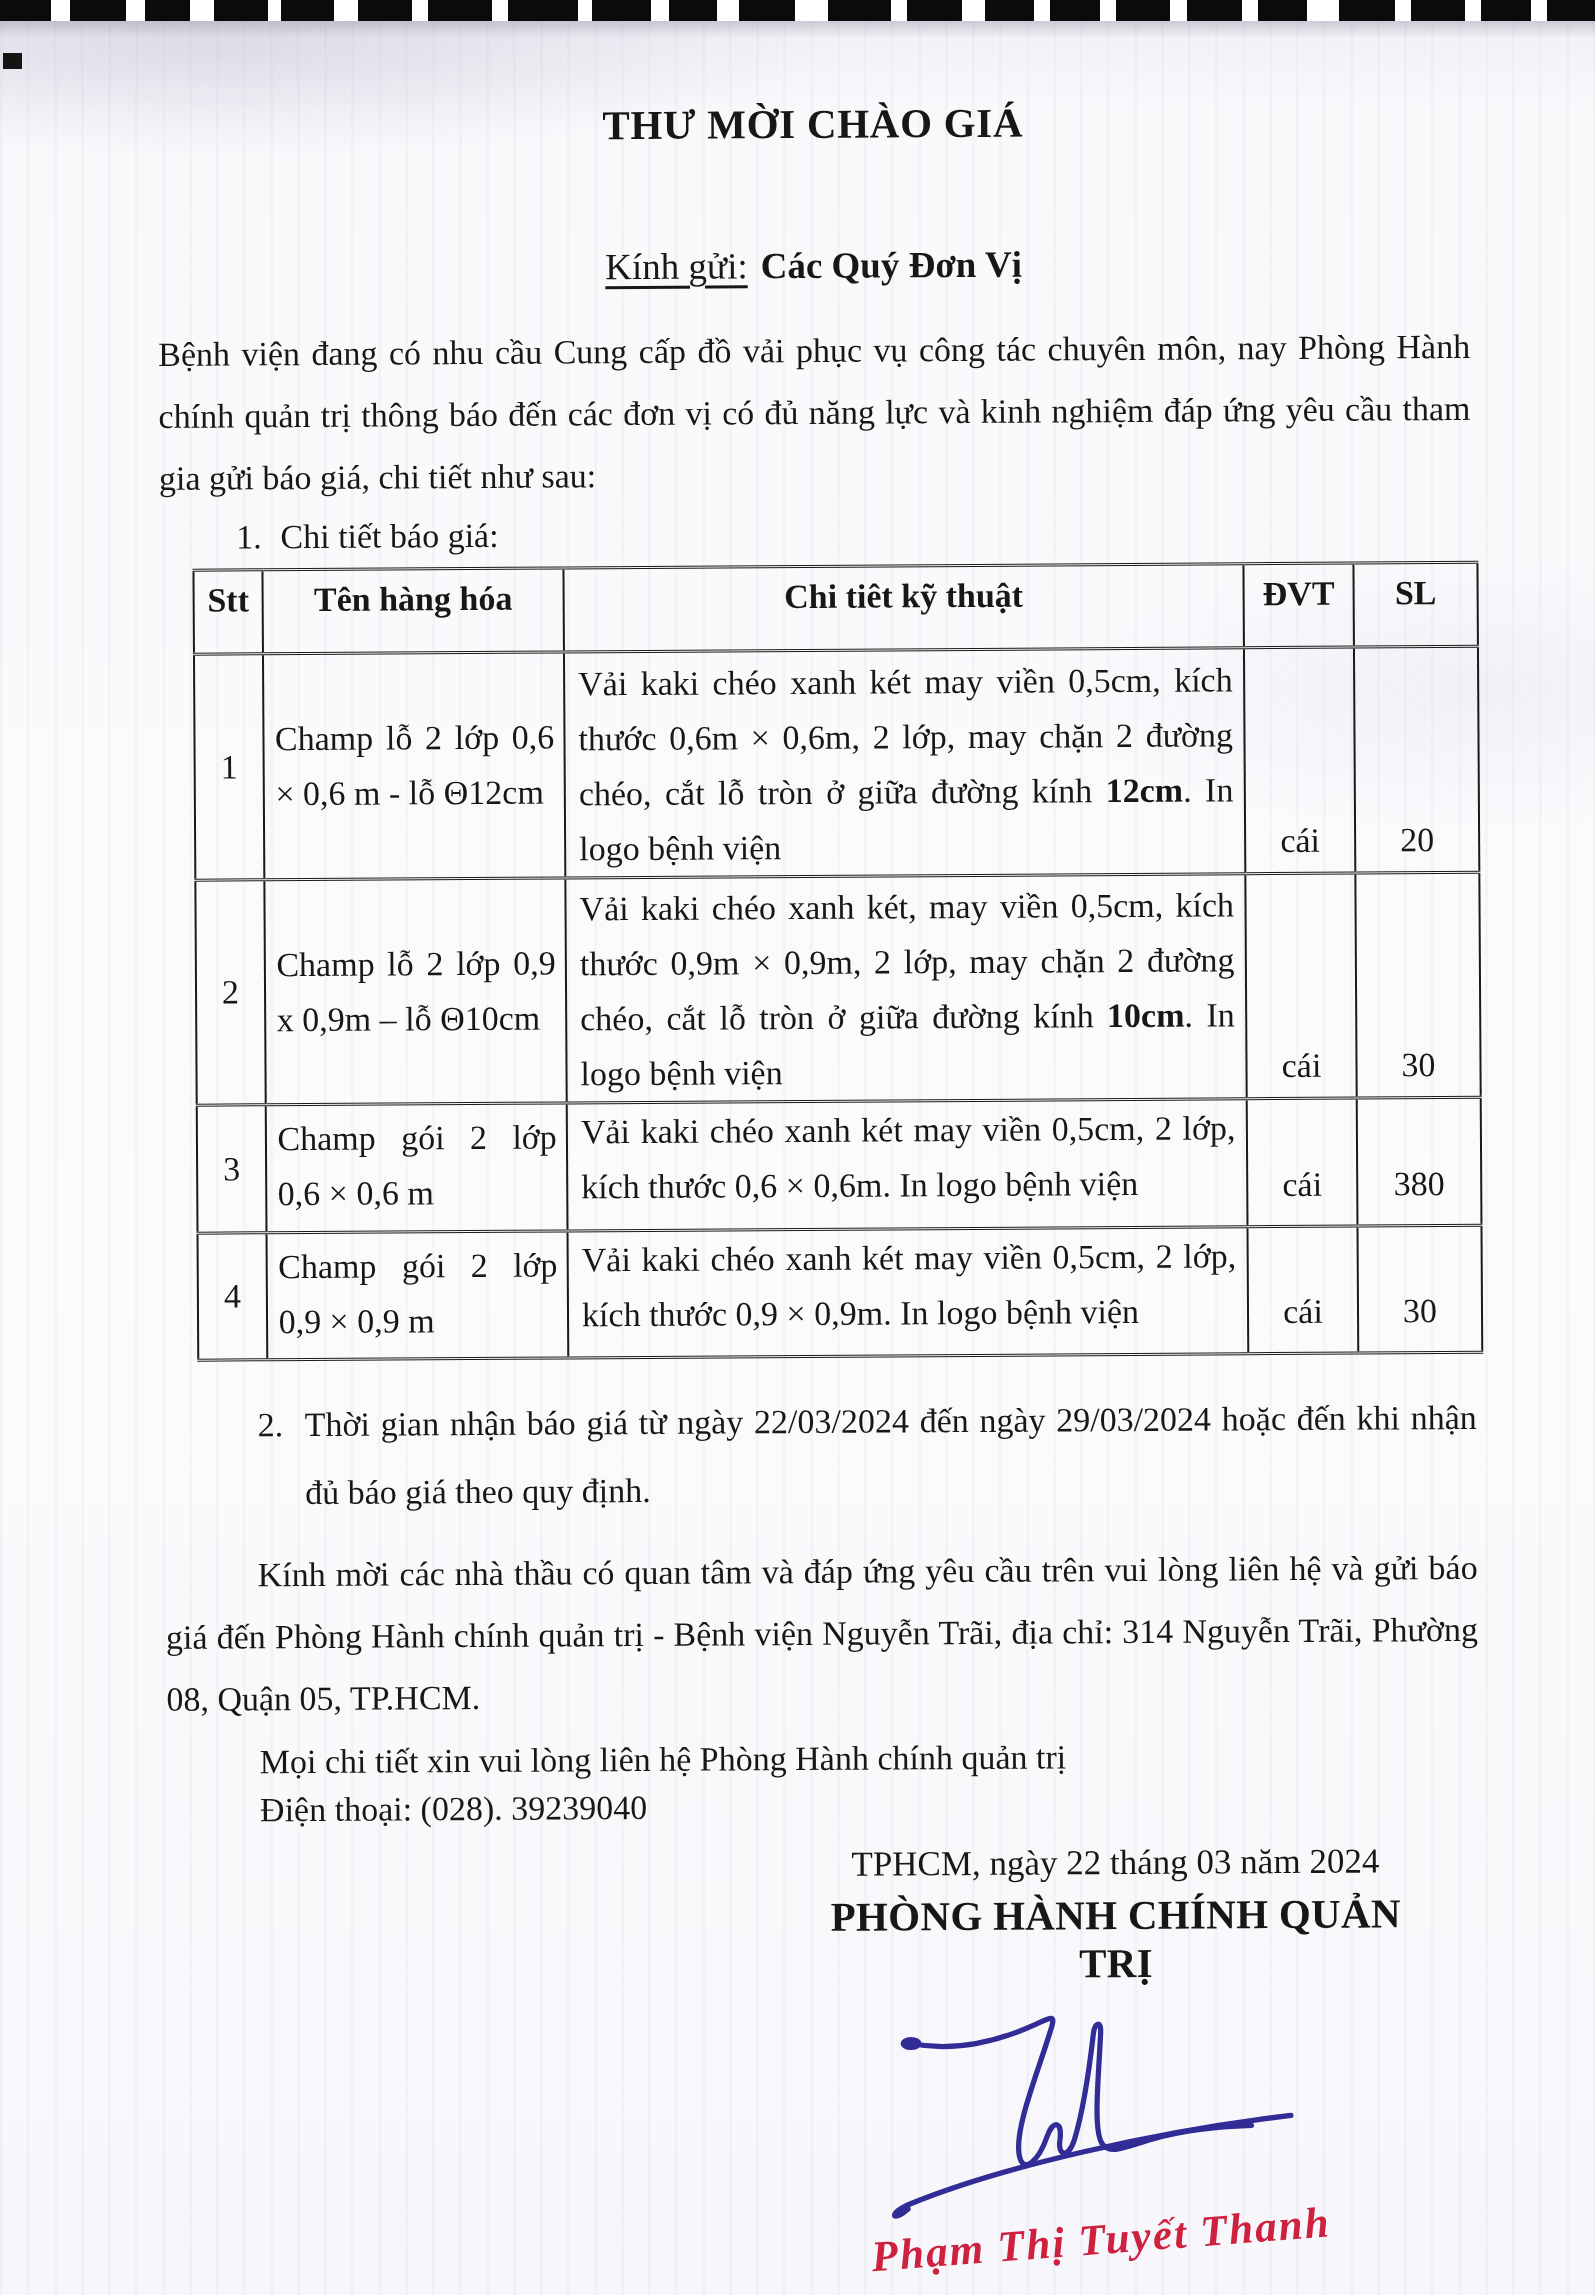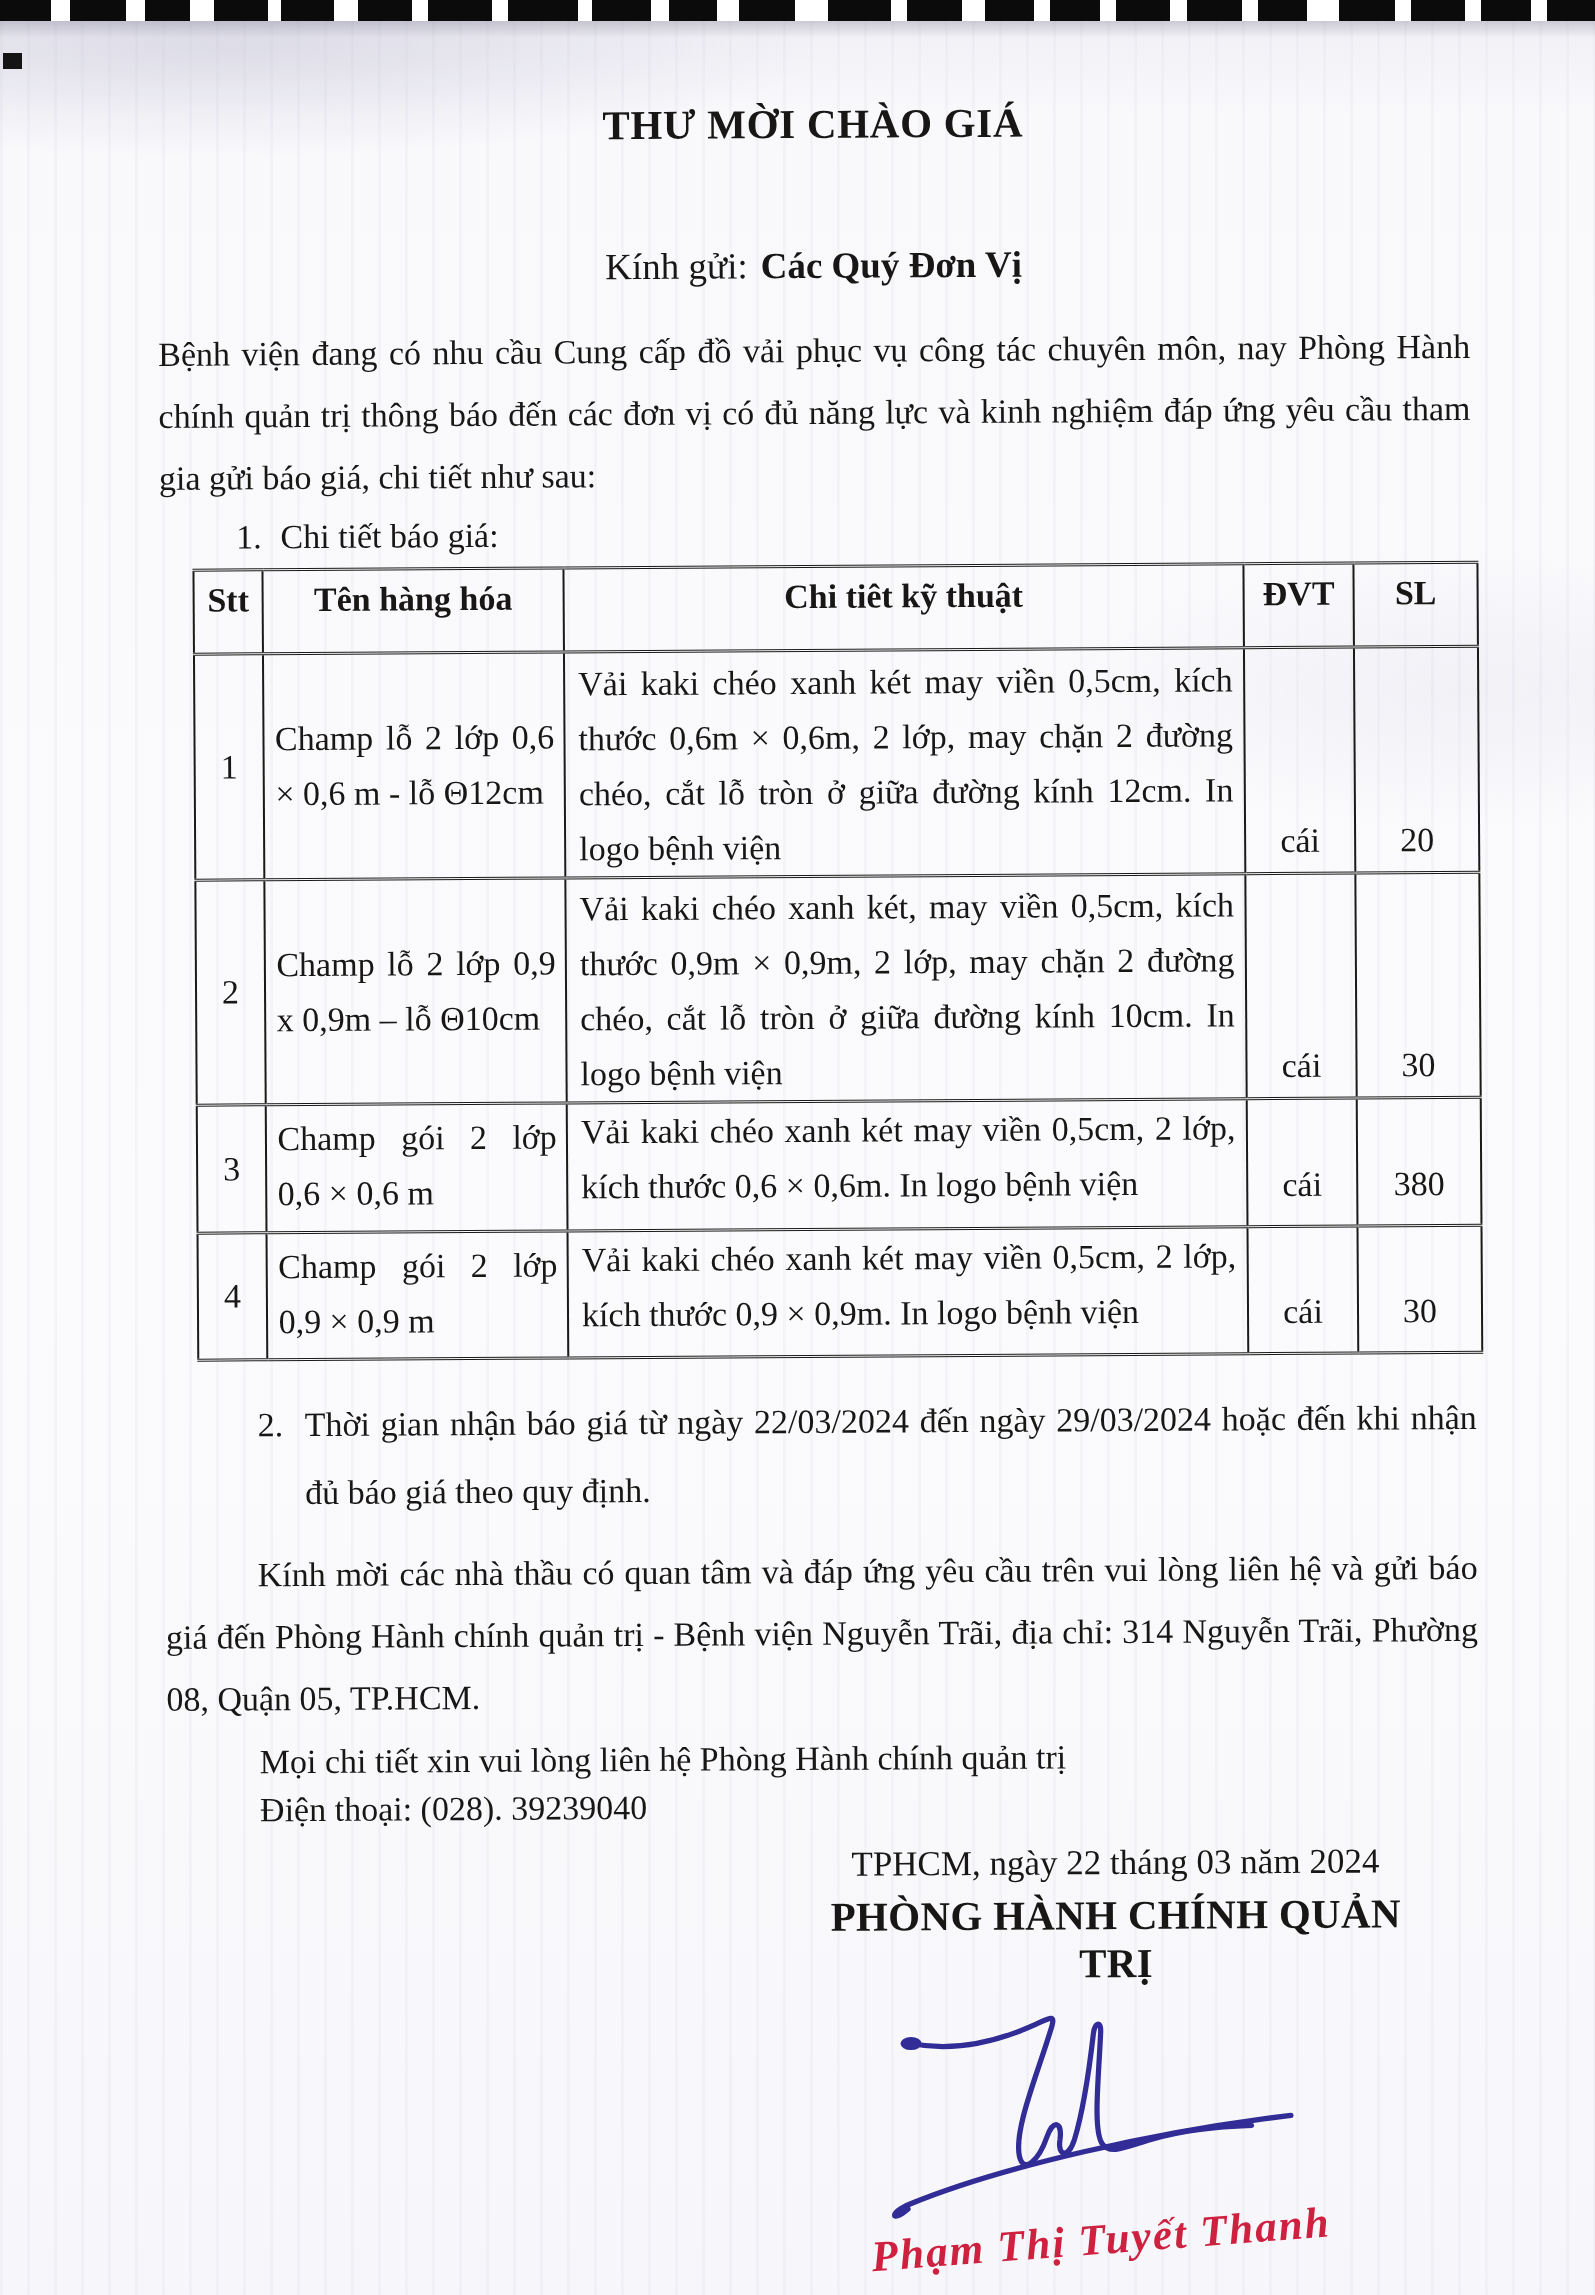--- a/index.html
+++ b/index.html
@@ -53,21 +53,21 @@
     padding:100px 121px 0 163px;
     transform:rotate(-0.35deg);
   }
   .title{
     margin:0;text-align:center;
     font-size:41px;font-weight:bold;letter-spacing:0.7px;
   }
   .salutation{
     margin-top:96px;text-align:center;font-size:37px;
   }
-  .sal-label{text-underline-offset:6.6px;}
+  .sal-label{text-decoration:underline;text-underline-offset:6.6px;}
   .sal-value{font-weight:bold;margin-left:0.35em;}
   .intro{
     margin:33px 0 0 0;
     font-size:34px;line-height:62px;text-align:justify;
   }
   .sec1{margin-top:9.2px;padding-left:77px;font-size:34px;}
   .sec1-label{margin-left:0.55em;}
 
   table.quote-table{
     margin:11.8px 0 0 33px;
@@ -89,21 +89,21 @@
   tr.r3,tr.r4{height:125px;}
   .c-stt{text-align:center;vertical-align:middle;}
   .c-name{text-align:justify;vertical-align:middle;padding:0 9.2px 0 10.5px;}
   .c-spec{text-align:justify;padding:0 10.5px 0 13px;}
   .c-unit,.c-qty{text-align:center;vertical-align:bottom;}
   tr.r12 .c-spec{vertical-align:top;padding-top:2.6px;}
   tr.r34 .c-name{vertical-align:top;padding-top:5.3px;}
   tr.r34 .c-spec{vertical-align:bottom;padding-bottom:14.4px;}
   tr.r12 .c-unit,tr.r12 .c-qty{padding-bottom:3.9px;}
   tr.r34 .c-unit,tr.r34 .c-qty{padding-bottom:13px;}
-  .bd{font-weight:normal;}
+  .bd{font-weight:bold;}
 
   .item2{display:flex;margin-top:30px;padding-left:93px;font-size:34px;line-height:68px;}
   .i2num{width:47px;flex:none;}
   .i2txt{margin:0;flex:1;text-align:justify;}
   .closing{
     margin:17px 0 0 0;font-size:34px;line-height:62px;
     text-align:justify;text-indent:92px;
   }
   .contact{margin:13px 0 0 0;padding-left:93px;font-size:34px;}
   .phone{margin:10.5px 0 0 0;padding-left:93px;font-size:34px;}

